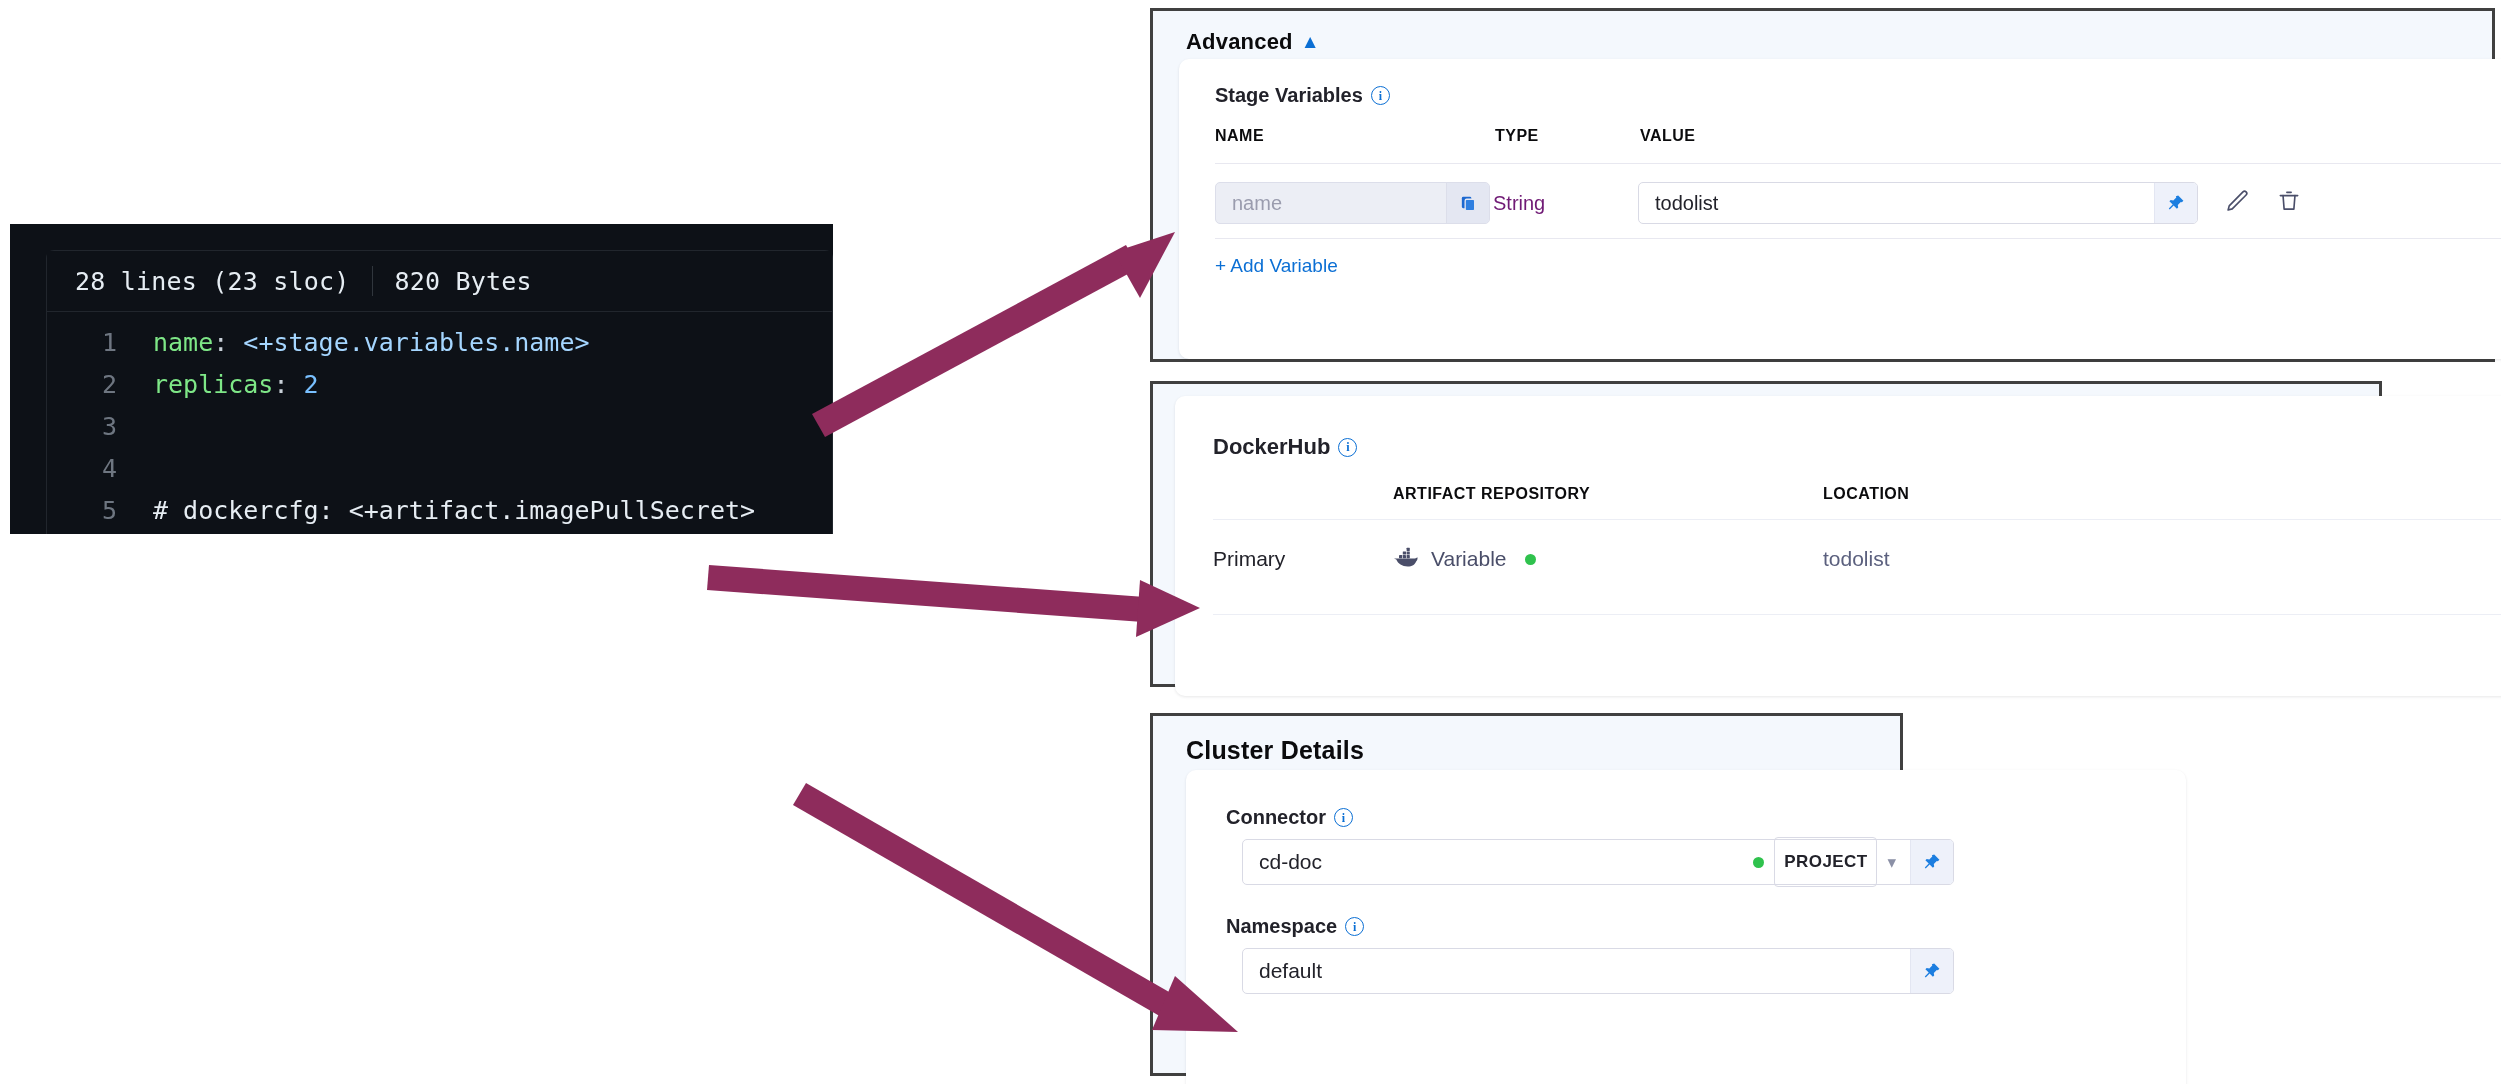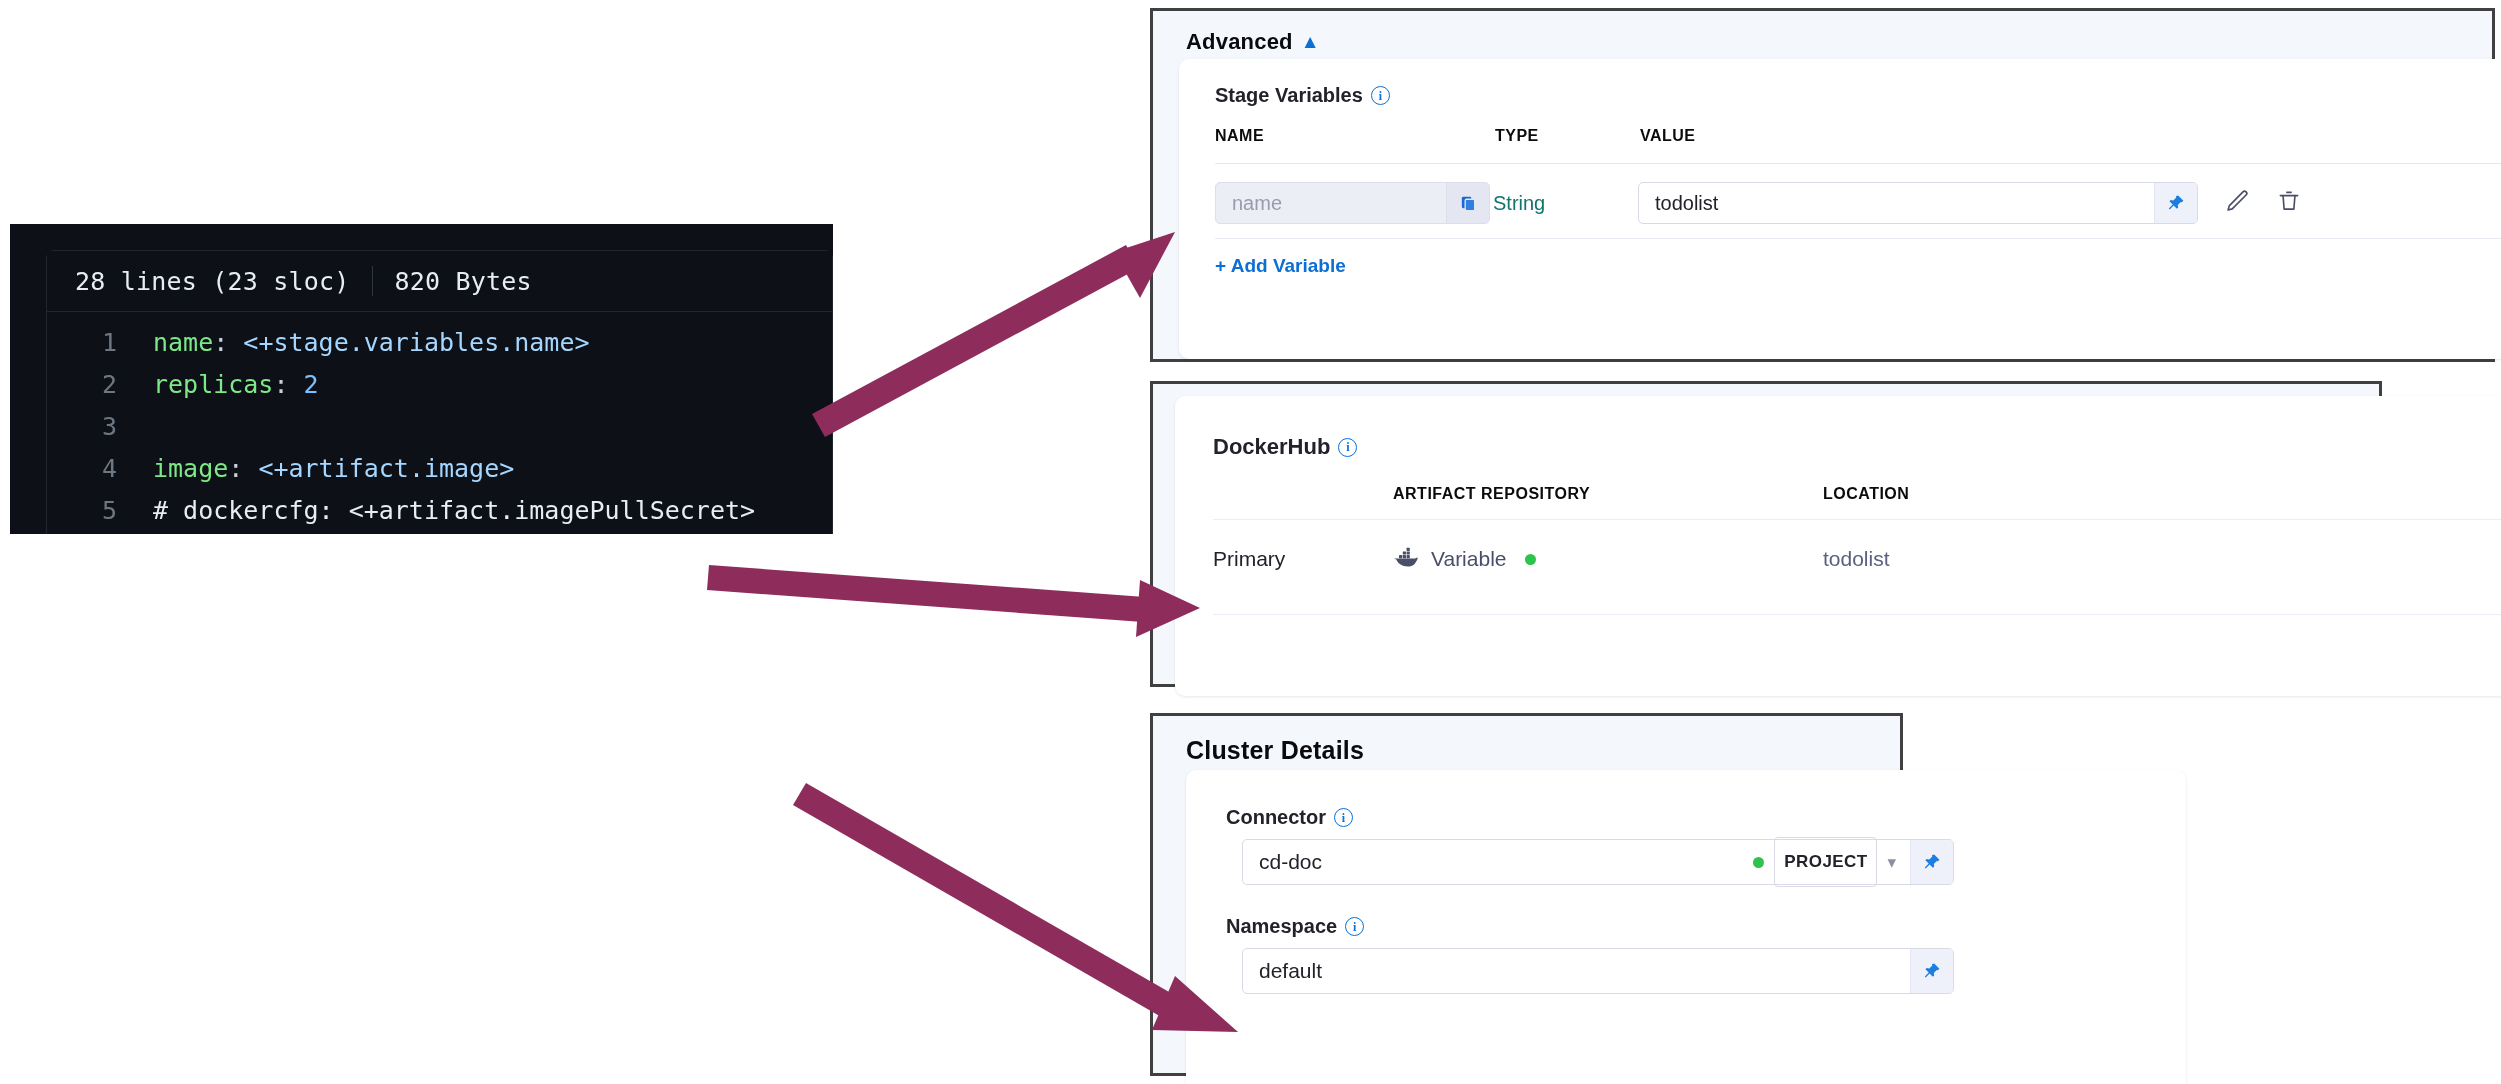--- a/index.html
+++ b/index.html
@@ -101,27 +101,27 @@
   .inp .val{padding-left:16px; flex:1; white-space:nowrap; overflow:hidden;}
   .inp .ph{padding-left:16px; flex:1; color:#9a9cae;}
   .addon{
     width:42px; height:100%; border-left:1px solid #dcdeea;
     display:flex; align-items:center; justify-content:center;
     background:#e4e7f2; border-radius:0 4px 4px 0;
   }
   .addon.pin{background:#eef1fa; border-left:1px solid #e3e6f2;}
 
   .name-input{width:275px;}
-  .type-cell{width:145px; font-size:20px; color:#0f766e; padding-left:3px;}
+  .type-cell{width:145px; font-size:20px; color:#701a75; padding-left:3px;}
   .value-input{width:560px;}
   .row-actions{display:flex; align-items:center; gap:26px; margin-left:26px;}
 
   .add-var{
     position:absolute; left:36px; top:196px; color:#0b6fd4;
-    font-size:19px; font-weight:bold; cursor:pointer;
+    font-size:19px; font-weight:normal; cursor:pointer;
   }
 
   
   .art-wrap{position:absolute; left:38px; top:38px; width:1440px;}
   .art-head{
     display:flex; margin-top:25px; font-size:16px; font-weight:bold;
     color:#0b0b0d; letter-spacing:.5px;
   }
   .art-head .c1{width:180px;}
   .art-head .c2{width:430px;}
@@ -177,21 +177,20 @@
         <span class="txt"><span class="t-key">replicas</span><span class="t-punc">:</span><span class="t-num"> 2</span></span>
       </div>
 
       <div class="cl">
         <span class="num">3</span>
         <span class="txt"></span>
       </div>
 
       <div class="cl">
         <span class="num">4</span>
-        <span class="txt"><span class="t-key">image</span><span class="t-punc">:</span><span class="t-expr"> &lt;+artifact.image&gt;</span></span>
       </div>
 
       <div class="cl">
         <span class="num">5</span>
         <span class="txt t-comment"># dockercfg: &lt;+artifact.imagePullSecret&gt;</span>
       </div>
 
       <div class="cl">
         <span class="num">6</span>
         <span class="txt"></span>

